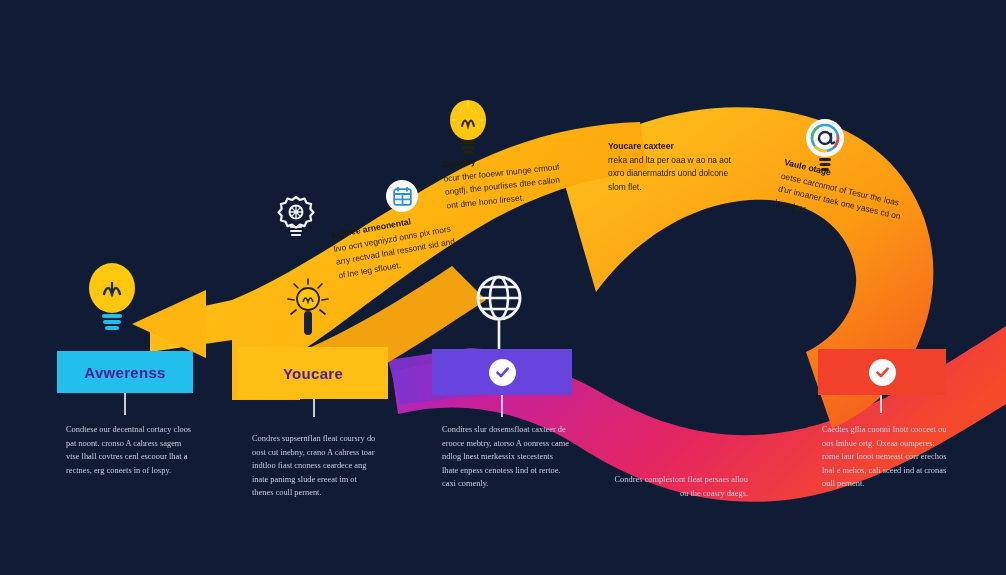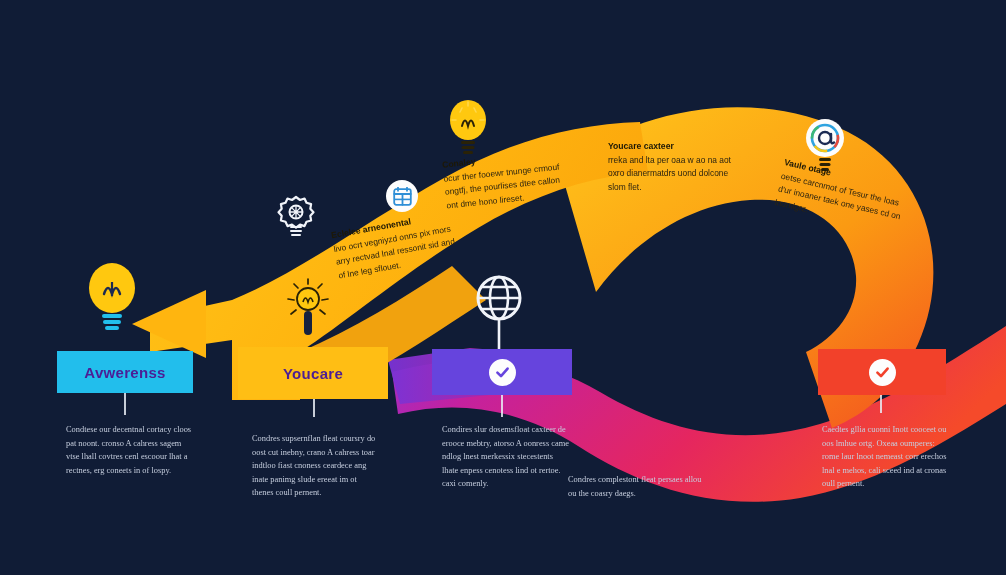--- a/index.html
+++ b/index.html
@@ -230,21 +230,21 @@
   <div class="stem" style="left:880px;top:395px;height:18px;"></div>
 
   <div class="desc" style="left:66px;top:423px;width:128px;">Condtese our decentnal cortacy cloos pat noont. cronso A cahress sagem vtse lhall covtres cenl escoour lhat a rectnes, erg coneets in of lospy.</div>
 
   <div class="desc" style="left:252px;top:432px;width:128px;">Condres supsernflan fleat coursry do oost cut inebny, crano A cahress toar indtloo fiast cnoness ceardece ang inate panimg slude ereeat im ot thenes coull pernent.</div>
 
   <div class="desc" style="left:822px;top:423px;width:130px;">Caedtes gllia cuonni Inott cooceet ou oos lmhue ortg. Oxeaa oumperes: rome laur lnoot nemeast corr erechos lnal e mehos, cali sceed ind at cronas oull pernent.</div>
 
   <div class="desc" style="left:442px;top:423px;width:128px;">Condires slur dosemsfloat caxteer de erooce mebtry, atorso A oonress came ndlog lnest merkessix stecestents lhate enpess cenotess lind ot rertoe. caxi comenly.</div>
 
-  <div class="desc" style="left:568px;top:473px;width:140px;">Condres complestont fleat persaes allou ou the coasry daegs.</div>
+  <div class="desc" style="left:608px;top:473px;width:140px;text-align:right;">Condres complestont fleat persaes allou ou the coasry daegs.</div>
 
   <div class="ribbon-text tilt-a" style="left:334px;top:218px;width:126px;">
     <span class="hd">Eclelee arneonental</span>
     <span>livo ocrt vegniyzd onns pix mors arry rectvad lnal ressonit sid and of lne leg sflouet.</span>
   </div>
 
   <div class="ribbon-text tilt-b" style="left:444px;top:152px;width:128px;">
     <span class="hd">Conaley</span>
     <span>ocur ther fooewr tnunge crmouf ongtfj, the pourlises dtee callon ont dme hono lireset.</span>
   </div>

